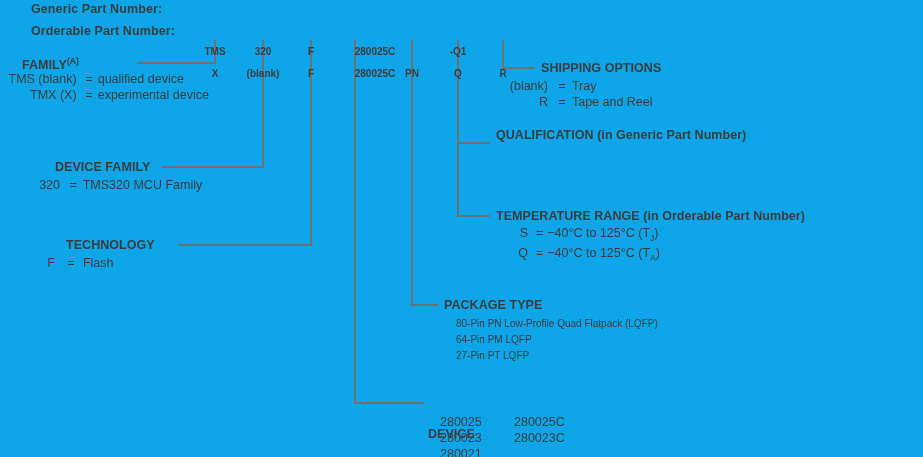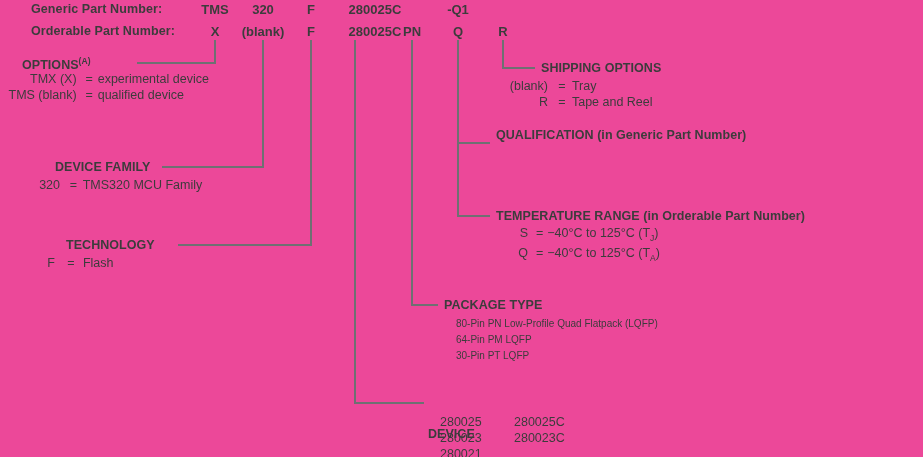--- a/index.html
+++ b/index.html
@@ -5,21 +5,21 @@
 <style>
   html, body {
     margin: 0;
     padding: 0;
     background: #ffffff;
   }
   #page {
     position: relative;
     width: 923px;
     height: 457px;
-    background: #ec4899;
+    background: #0ea5e9;
     font-family: "Liberation Sans", sans-serif;
     color: #3c3c3c;
     overflow: hidden;
   }
 
   
   #connectors {
     position: absolute;
     left: 0; top: 0;
     width: 923px; height: 457px;
@@ -35,24 +35,25 @@
   
   .abs { position: absolute; white-space: nowrap; }
 
   
   .pn-label {
     font-size: 12.5px;
     font-weight: bold;
     letter-spacing: .1px;
   }
   .pn-seg {
-    font-size: 13px;
+    font-size: 10px;
     font-weight: bold;
     text-align: center;
     transform: translateX(-50%);
+    margin-top: 44px;
   }
 
   
   .sec-head {
     font-size: 12.5px;
     font-weight: bold;
     letter-spacing: .05px;
   }
   .sec-head .sup {
     font-size: 8.5px;
@@ -135,33 +136,33 @@
   <div class="abs pn-label" style="left:31px; top:24px;">Orderable Part Number:</div>
   <div class="abs pn-seg" style="left:215px; top:24px;">X</div>
   <div class="abs pn-seg" style="left:263px; top:24px;">(blank)</div>
   <div class="abs pn-seg" style="left:311px; top:24px;">F</div>
   <div class="abs pn-seg" style="left:375px; top:24px;">280025C</div>
   <div class="abs pn-seg" style="left:412px; top:24px;">PN</div>
   <div class="abs pn-seg" style="left:458px; top:24px;">Q</div>
   <div class="abs pn-seg" style="left:503px; top:24px;">R</div>
 
   <div class="abs sec-head" style="left:22px; top:56px;">
-    <span>OPTIONS</span><span class="sup">(A)</span>
+    <span>FAMILY</span><span class="sup">(A)</span>
   </div>
   <table class="deflist" style="left:0px; top:72px; width:222px;">
     <tbody>
         <tr>
+      <td class="term">TMS (blank)</td>
+      <td class="eq">=</td>
+      <td class="def">qualified device</td>
+    </tr>
+    <tr>
       <td class="term">TMX (X)</td>
       <td class="eq">=</td>
       <td class="def">experimental device</td>
-    </tr>
-    <tr>
-      <td class="term">TMS (blank)</td>
-      <td class="eq">=</td>
-      <td class="def">qualified device</td>
     </tr>
   </tbody>
     </table>
 
   <div class="abs sec-head" style="left:55px; top:160px;">DEVICE FAMILY</div>
   <table class="deflist" style="left:29px; top:178px; width:222px;">
     <tbody>
         <tr>
       <td class="term">320</td>
       <td class="eq-tight">=</td>
@@ -212,21 +213,21 @@
       <td class="eq">=</td>
       <td class="def"><span>−40°C to 125°C (T</span><sub class="sb">A</sub><span>)</span></td>
     </tr>
   </tbody>
     </table>
 
   <div class="abs sec-head" style="left:444px; top:298px;">PACKAGE TYPE</div>
   <div class="plainlist" style="left:456px; top:316px;">
     <div>80-Pin PN Low-Profile Quad Flatpack (LQFP)</div>
     <div>64-Pin PM LQFP</div>
-    <div>30-Pin PT LQFP</div>
+    <div>27-Pin PT LQFP</div>
   </div>
 
   <div class="abs sec-head" style="left:428px; top:396px;margin-top:31px;">DEVICE</div>
   <table class="devtable" style="left:440px; top:414px;">
     <tbody>
         <tr>
       <td class="col1">280025</td>
       <td>280025C</td>
     </tr>
     <tr>

